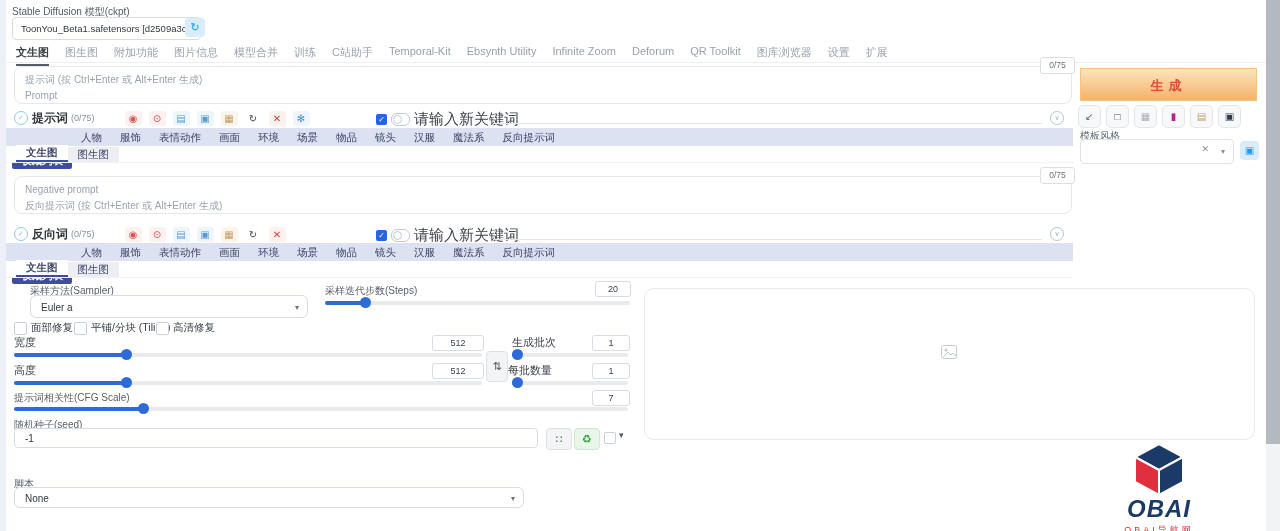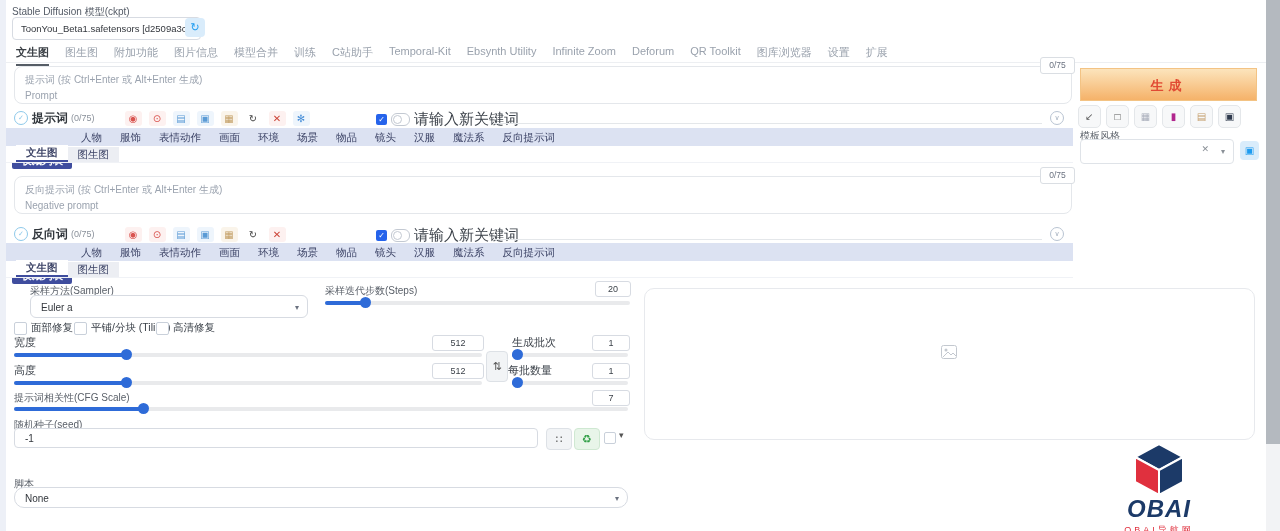--- a/index.html
+++ b/index.html
@@ -175,22 +175,22 @@
     <span class="titem">魔法系</span>
     <span class="titem">反向提示词</span>
   </div>
   <div class="abs strip2" style="top:146px;">
     <span class="titem sel">文生图</span>
     <span class="titem alt">图生图</span>
   </div>
 
   <div class="abs badge" style="top:167px;">0/75</div>
   <div class="abs ta" style="top:176px;">
+    <div>Negative prompt</div>
     <div>反向提示词 (按 Ctrl+Enter 或 Alt+Enter 生成)</div>
-    <div>Negative prompt</div>
   </div>
   <div class="abs toolbar" style="top:225px;">
     <div class="tb-left">
       <span class="chk-circle">✓</span>
       <span class="sec-label">反向词</span>
       <span class="sec-count">(0/75)</span>
       <span class="ticons">
         <span class="ticon" style="color:#d9534f;background:#fdf1f0;">◉</span>
         <span class="ticon" style="color:#d9534f;background:#fdf1f0;">⊙</span>
         <span class="ticon" style="color:#5b9bd5;background:#eef5fc;">▤</span>
@@ -295,21 +295,21 @@
   </div>
 
   <div class="abs flabel" style="left:14px;top:418px;">随机种子(seed)</div>
   <div class="abs selbox" style="left:14px;top:428px;width:524px;height:20px;line-height:20px;border-radius:4px;">-1</div>
   <div class="abs graybtn" style="left:546px;top:428px;width:24px;height:20px;font-size:11px;line-height:20px;">∷</div>
   <div class="abs graybtn" style="left:574px;top:428px;width:24px;height:20px;font-size:11px;line-height:20px;background:#e8f5e9;color:#2e9e44;border-color:#cfe8d2;">♻</div>
   <span class="abs cb" style="left:604px;top:432px;width:10px;height:10px;"></span>
   <span class="abs" style="left:619px;top:430px;font-size:9px;color:#555;">▾</span>
 
   <div class="abs flabel" style="left:14px;top:477px;">脚本</div>
-  <div class="abs selbox" style="left:14px;top:487px;width:614px;height:21px;line-height:21px;border-radius:10px;">
+  <div class="abs selbox" style="left:14px;top:487px;width:510px;height:21px;line-height:21px;">
     <span>None</span>
     <span class="caret" style="top:0;">▾</span>
   </div>
 
   <div class="abs outpanel">
     <svg style="position:absolute;left:296px;top:56px;" width="16" height="14" viewBox="0 0 16 14">
       <rect x="0.5" y="0.5" width="15" height="13" rx="2" fill="none" stroke="#c3c8cf"></rect>
       <circle cx="5" cy="5" r="1.5" fill="#c3c8cf"></circle>
       <path d="M2 12 L7 7 L10 10 L12 8 L15 11" fill="none" stroke="#c3c8cf"></path>
     </svg>

